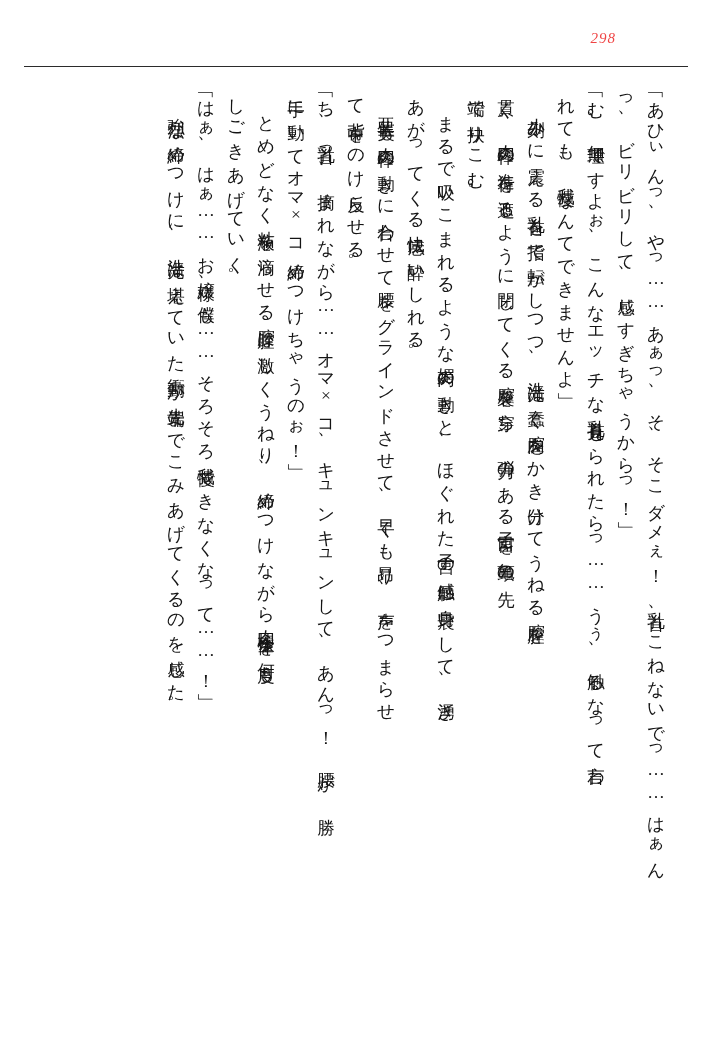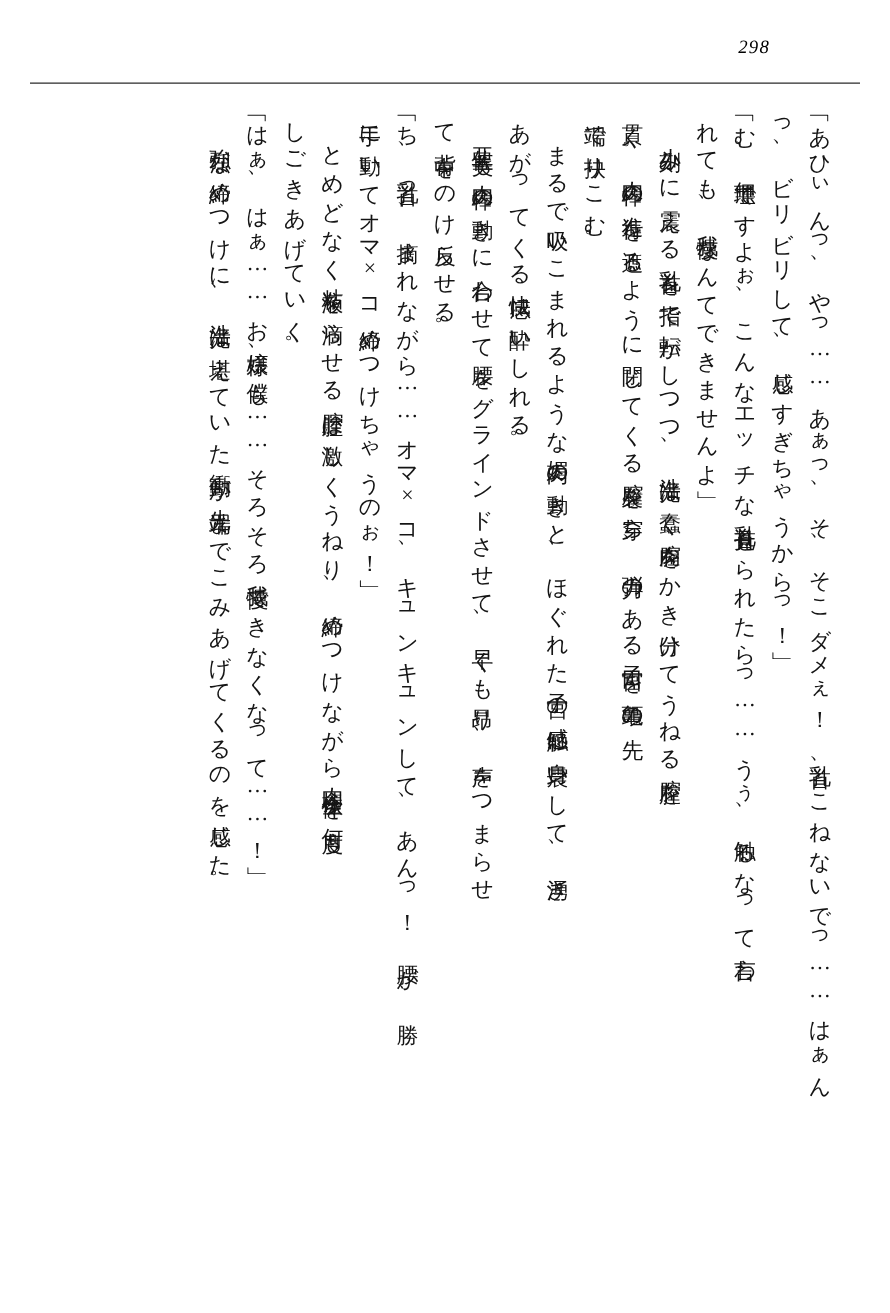--- a/index.html
+++ b/index.html
@@ -21,21 +21,21 @@
     background: #ffffff;
     box-sizing: border-box;
   }
   .page-number {
     position: absolute;
     top: 30px;
     right: 96px;
     font-size: 15px;
     font-family: "Liberation Serif", "DejaVu Serif", serif;
     font-style: italic;
-    color: #000000;
+    color: #ef4444;
     letter-spacing: 1px;
   }
   .rule {
     position: absolute;
     top: 66px;
     left: 24px;
     width: 664px;
     height: 1px;
     background: #2b2b2b;
   }

